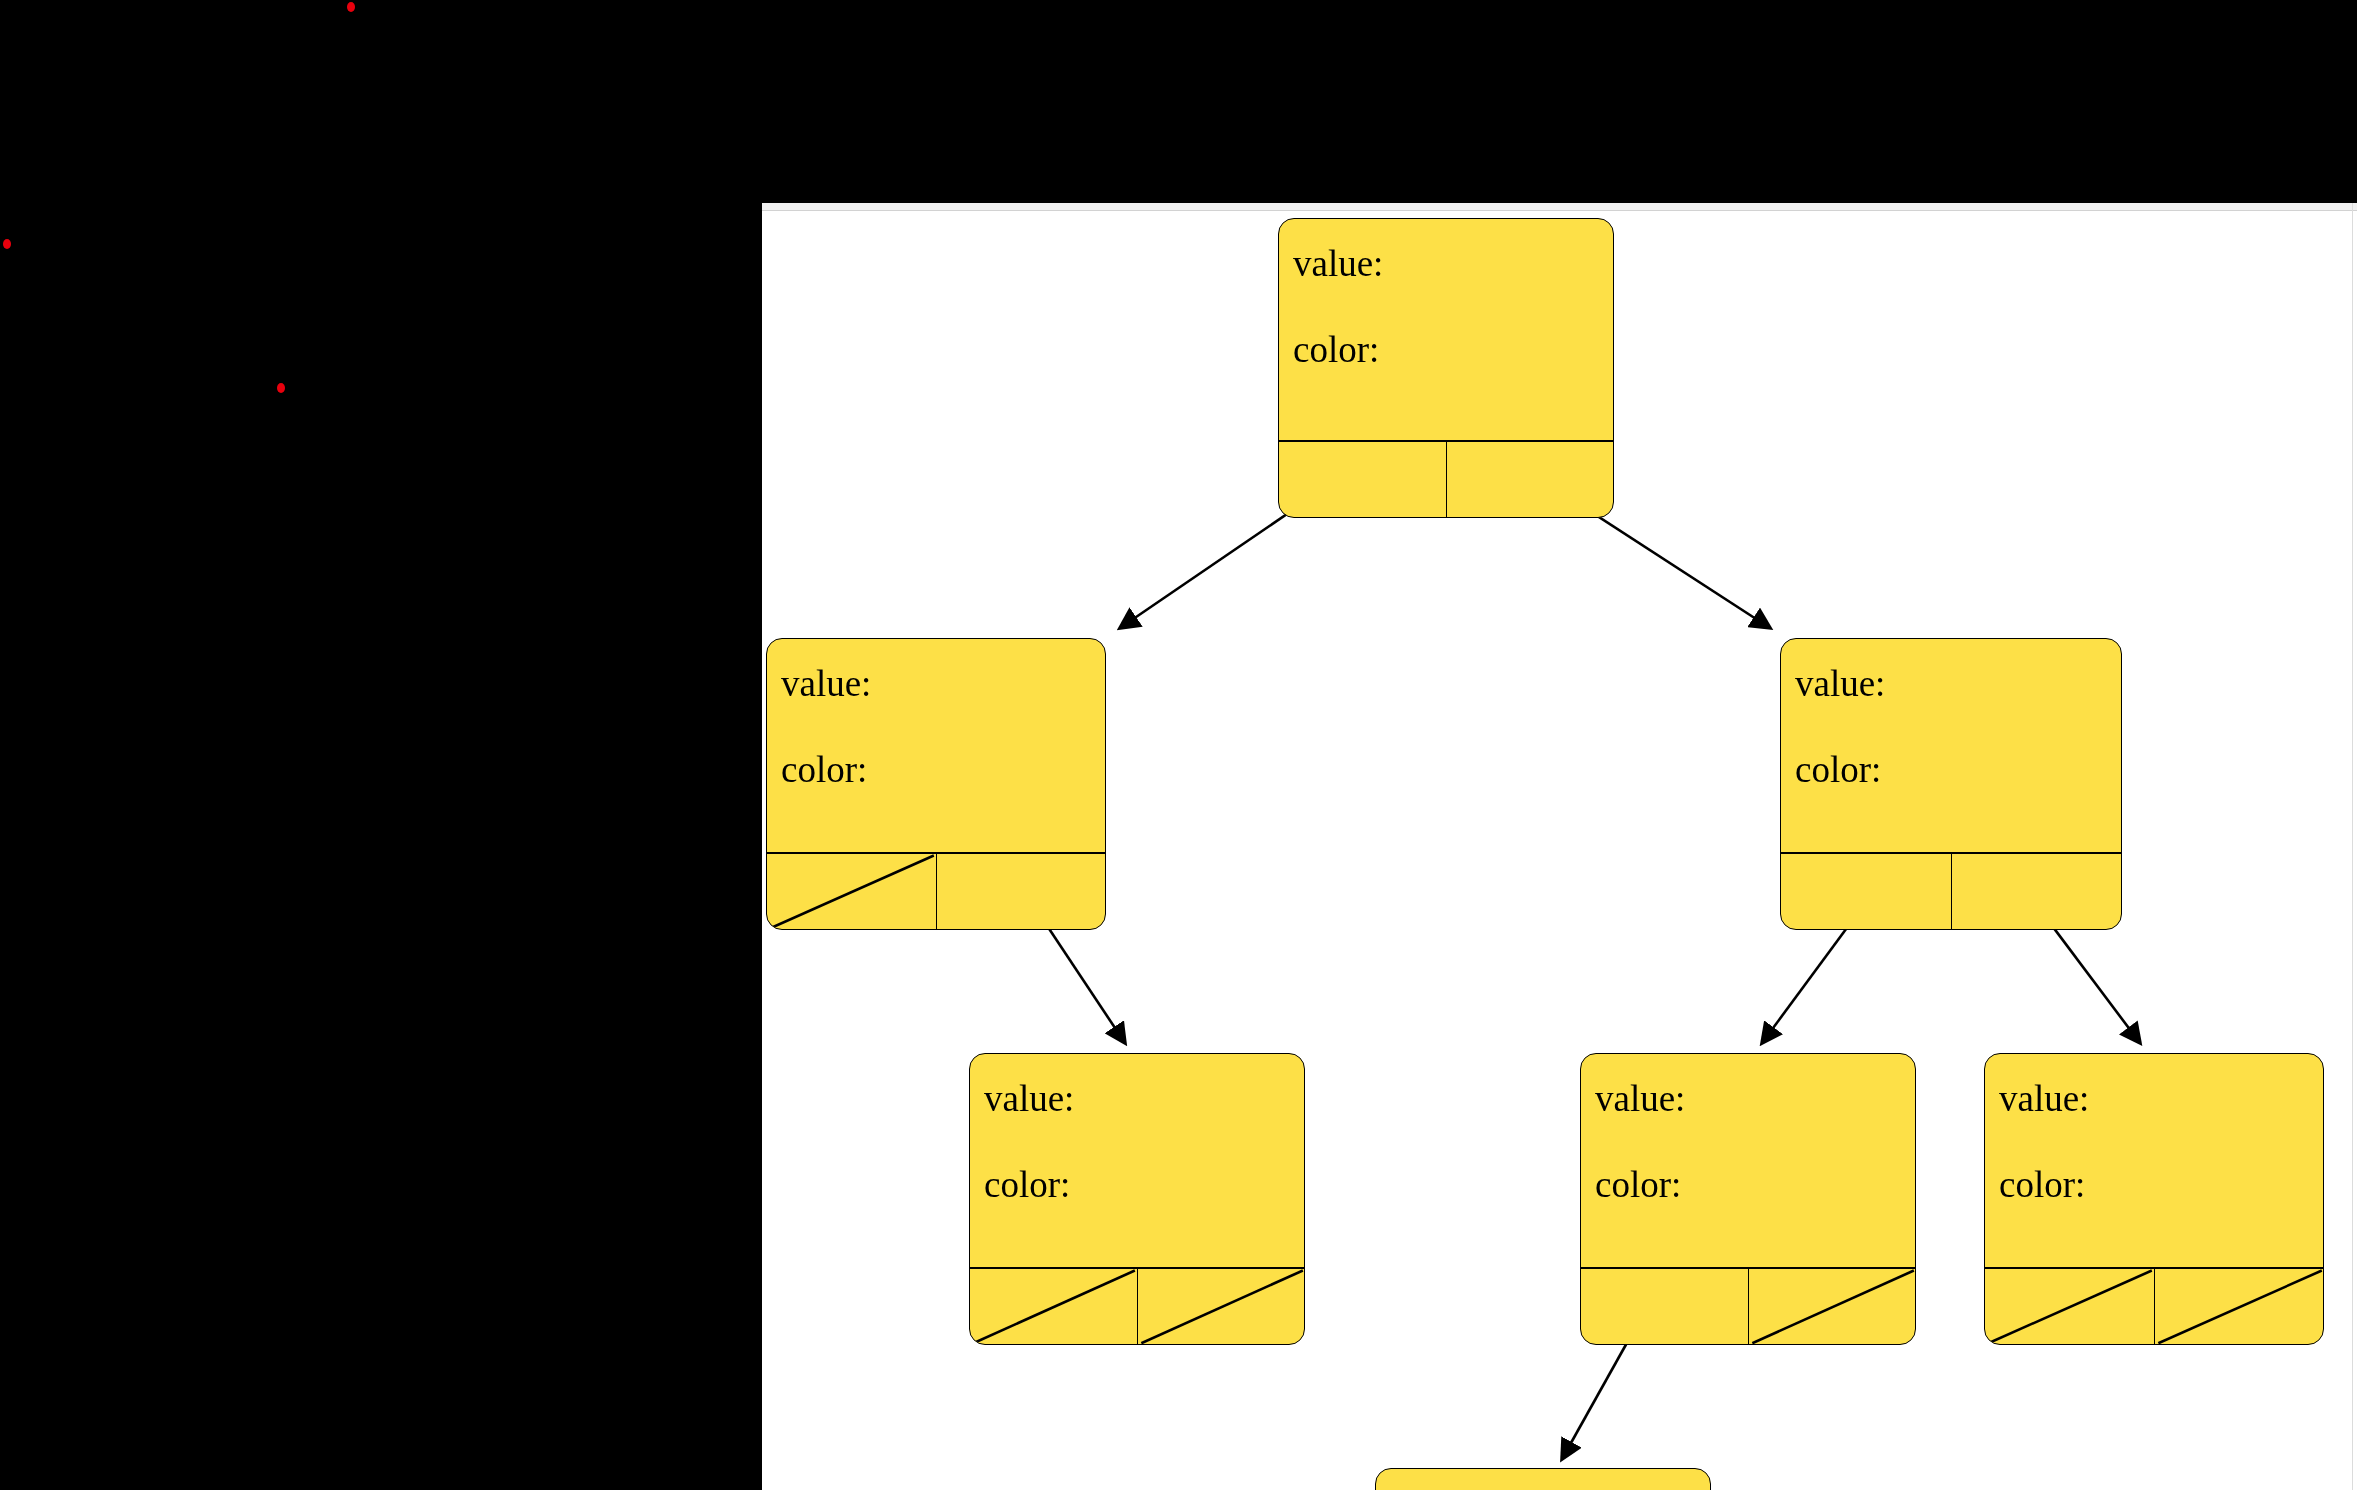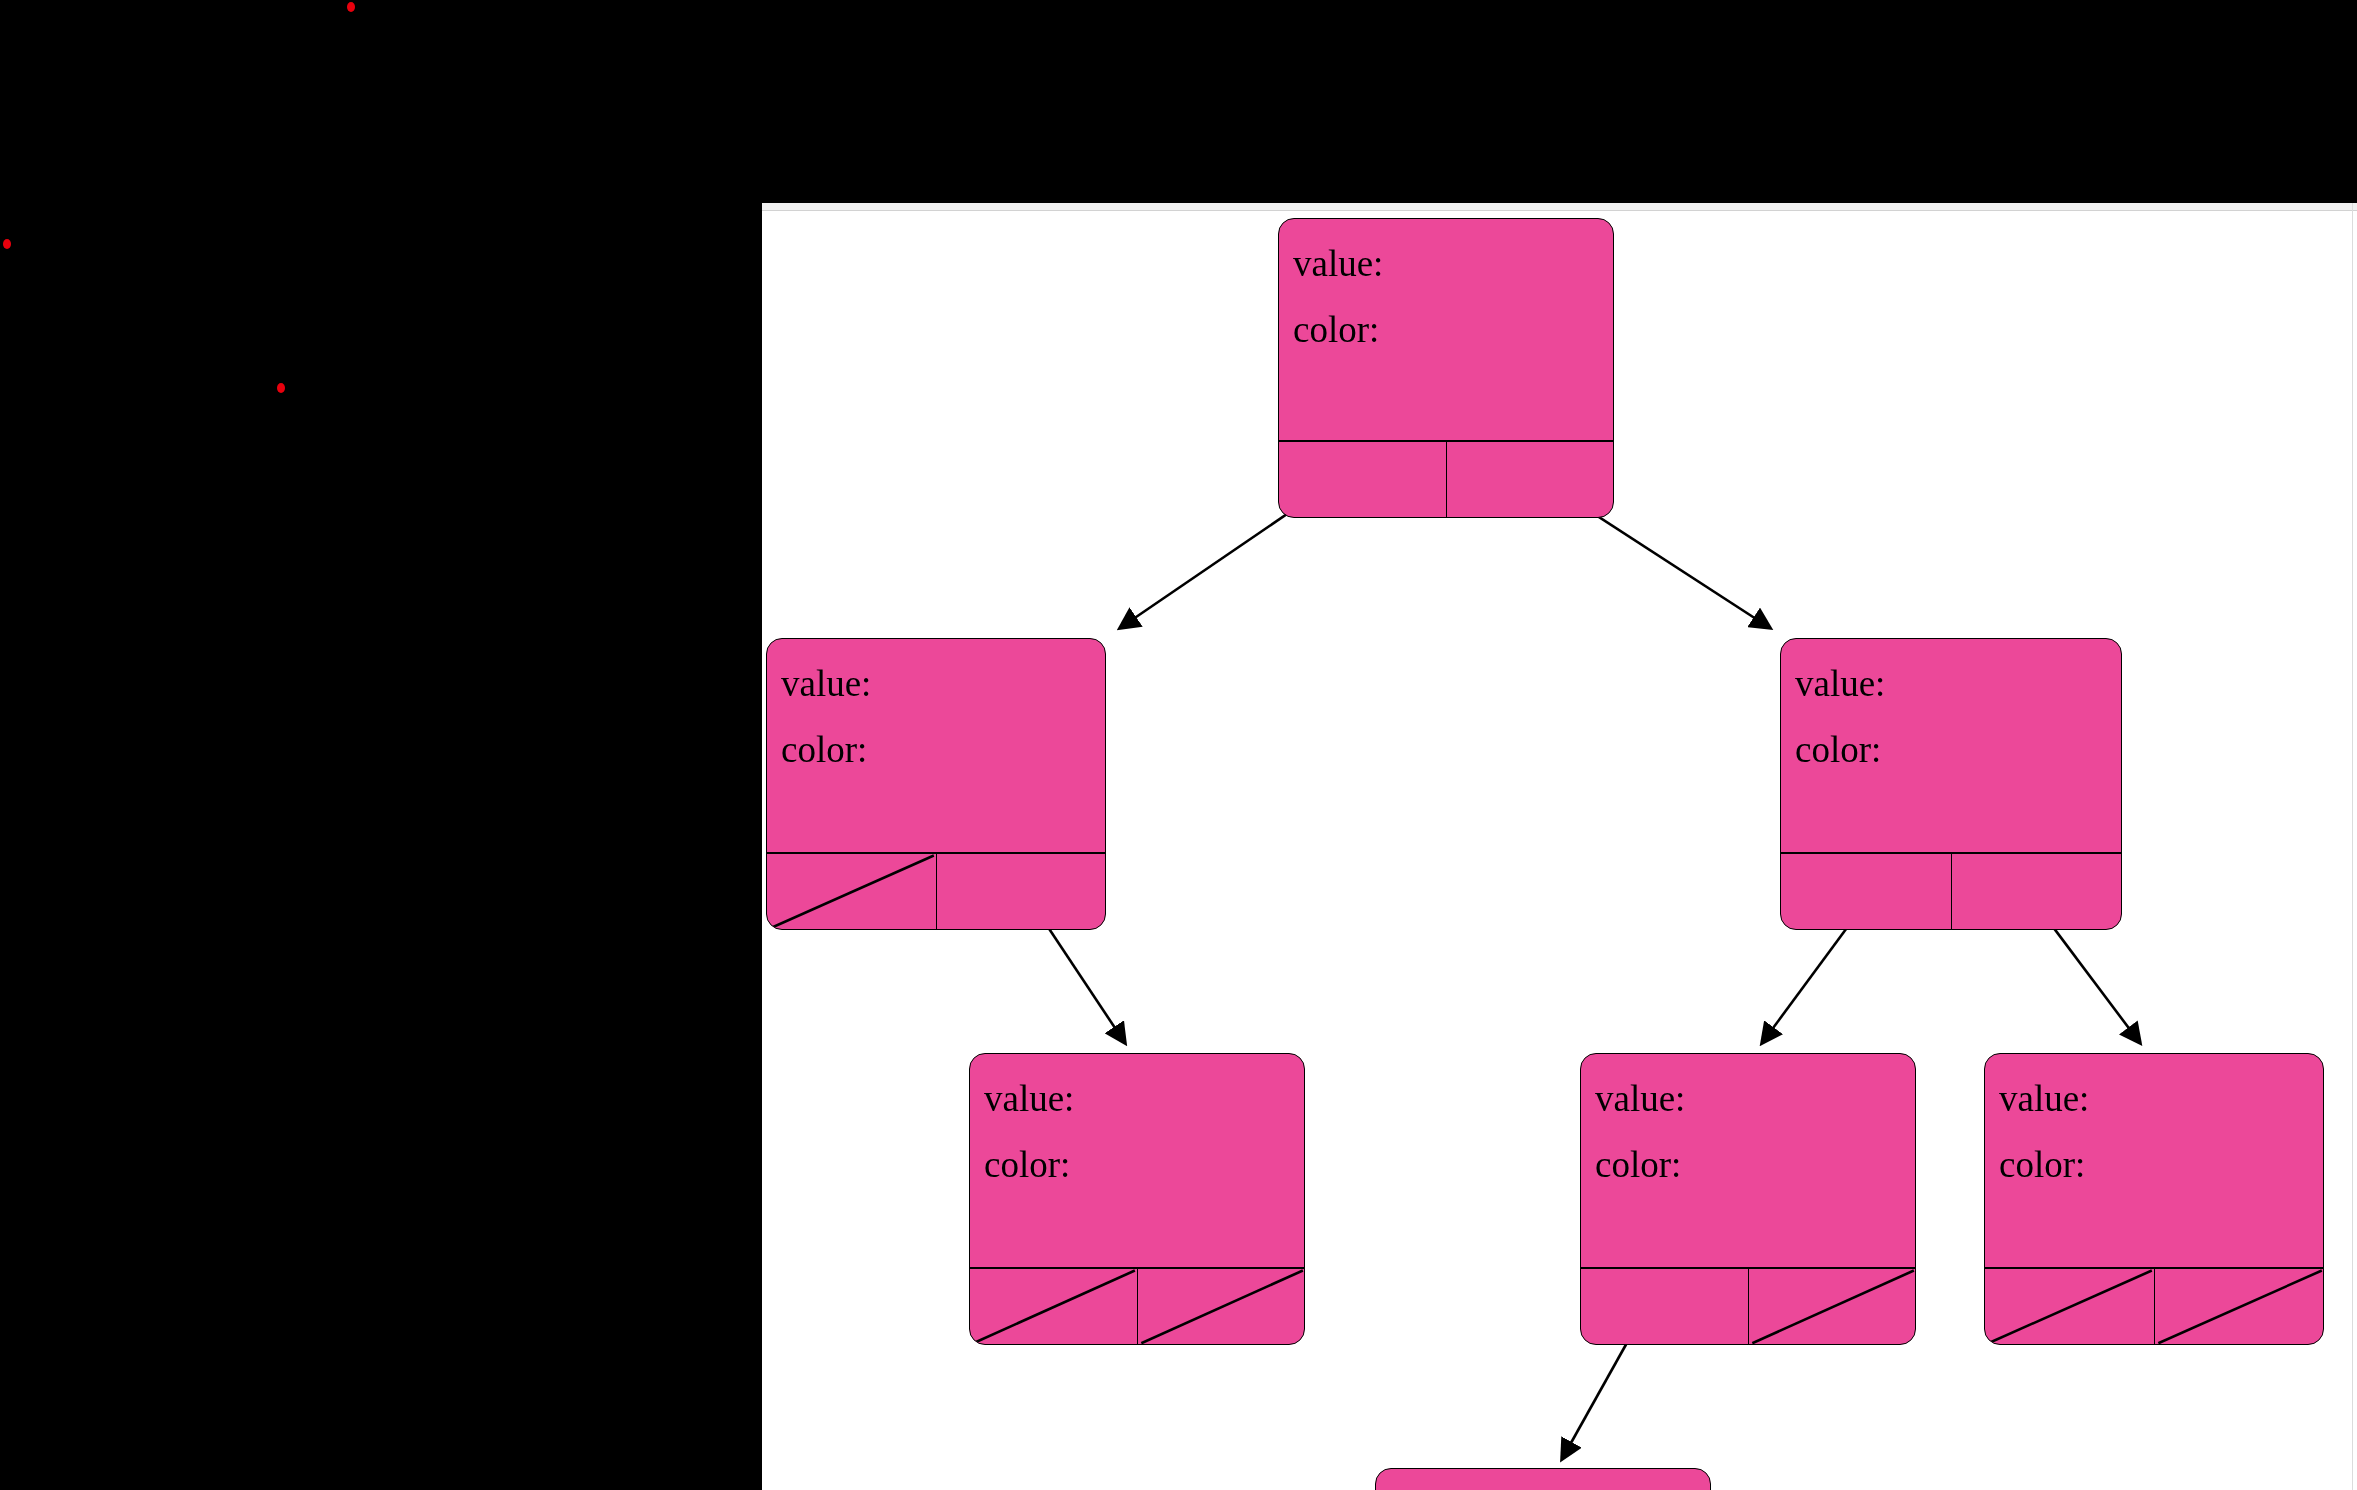--- a/index.html
+++ b/index.html
@@ -50,36 +50,36 @@
   }
   .edge-layer{
     position:absolute;left:0;top:0;width:1595px;height:1287px;
     pointer-events:none;
   }
 
   
   .tree-node{
     position:absolute;
     box-sizing:border-box;
-    background:#ec4899;
+    background:#fde047;
     border:1.6px solid #000000;
     border-radius:16px;
     overflow:hidden;
   }
   .node-fields{
     position:absolute;left:0;right:0;top:0;
     padding:26px 0 0 14px;
   }
   .node-field{
     font-size:37px;
     line-height:1.0;
     color:#000000;
     white-space:nowrap;
   }
-  .node-field.second{margin-top:29px;}
+  .node-field.second{margin-top:49px;}
 
   .node-ptrbar{
     position:absolute;left:0;right:0;bottom:0;
     height:75px;
     border-top:2.4px solid #000000;
     display:flex;
   }
   .ptr-cell{
     position:relative;
     flex:1 1 50%;

